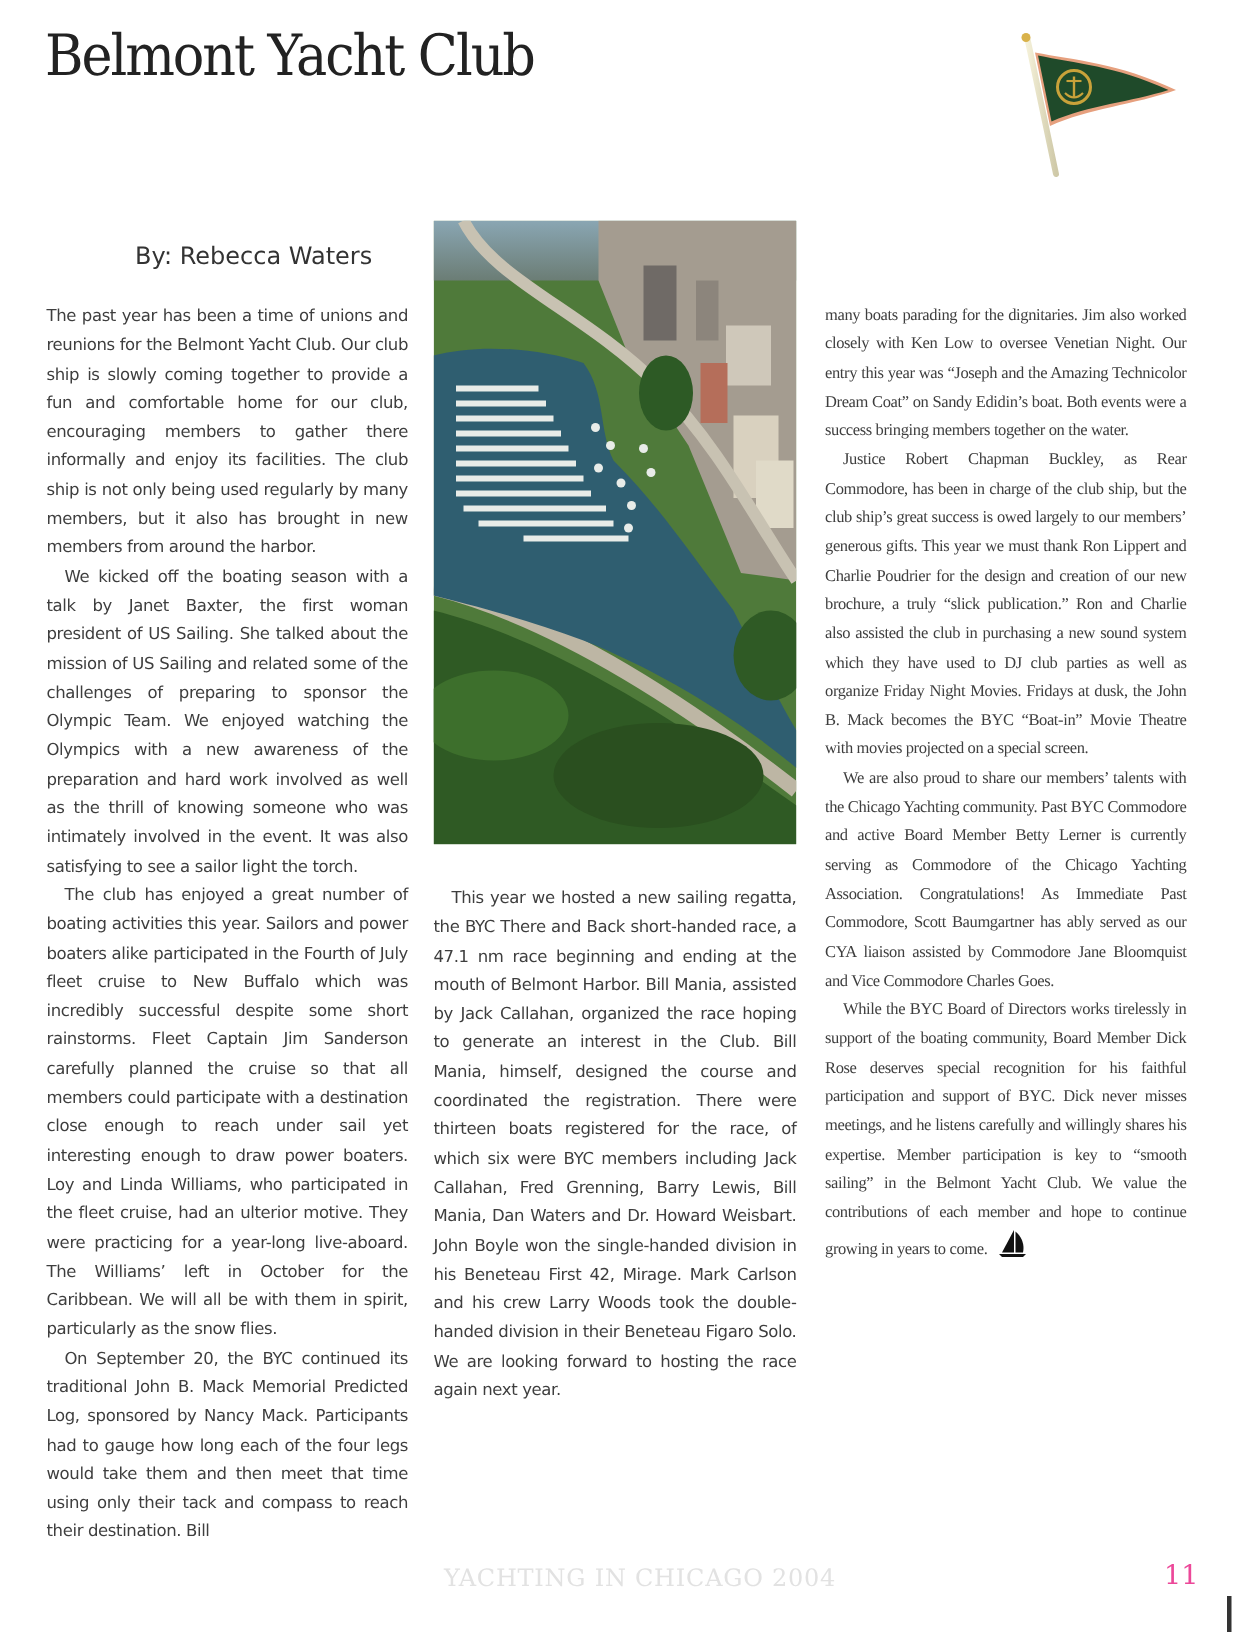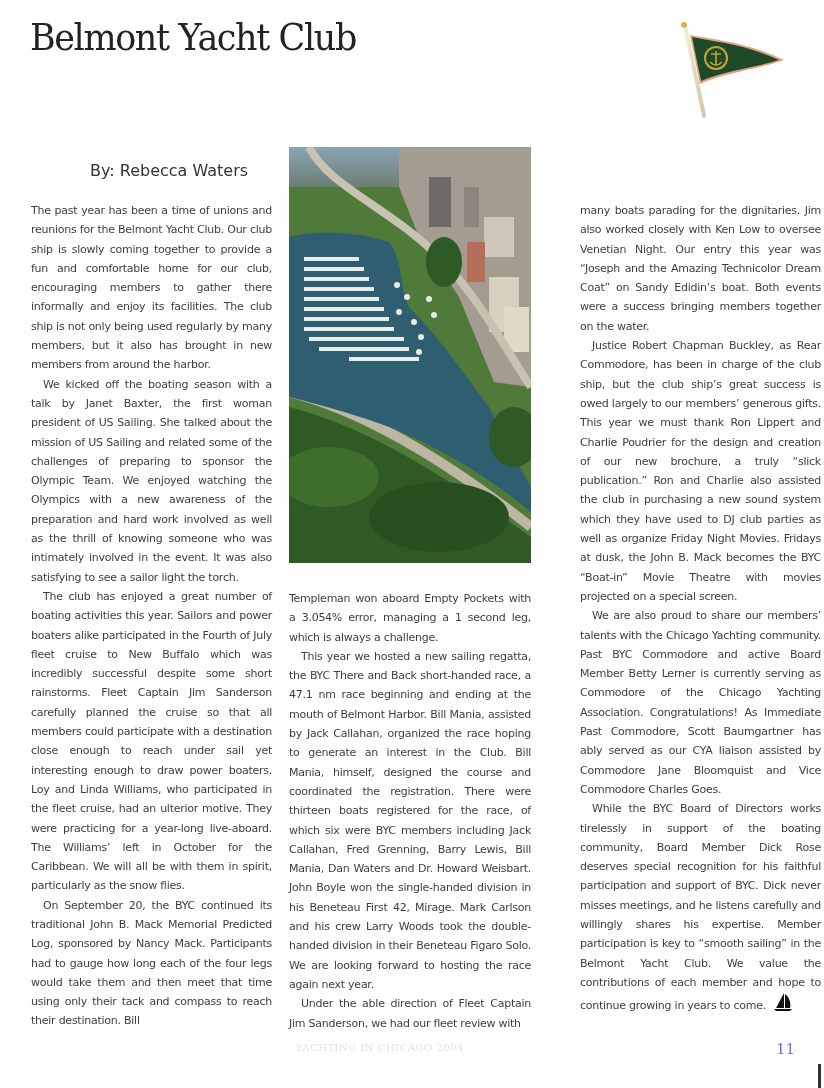--- a/index.html
+++ b/index.html
@@ -9,26 +9,26 @@
              font-size: 38px; font-weight: normal; color: #222; letter-spacing: -1.5px;
              transform: scaleX(0.92); transform-origin: left top; margin: 0; line-height: 46px; }
     .flag { position: absolute; left: 676px; top: 20px; width: 130px; height: 100px; }
     .byline { position: absolute; left: 90px; top: 161px; font-size: 16px; color: #333; }
     .col { position: absolute; font-size: 11px; line-height: 19.3px; color: #3e3e3e;
            text-align: justify; letter-spacing: -0.25px; }
     .col p { margin: 0; text-indent: 0; }
     .col p.ind { text-indent: 12px; }
     .col-left { left: 31px; top: 201px; width: 241px; }
     .col-mid { left: 289px; top: 589px; width: 242px; }
-    .col-right { left: 580px; top: 201px; width: 241px; }
+    .col-right { left: 550px; top: 201px; width: 241px; font-family: Liberation Serif, serif; }
     .photo { position: absolute; left: 289px; top: 147px; width: 242px; height: 416px; overflow: hidden; }
     .footer-pub { position: absolute; left: 296px; top: 1042px; font-family: "DejaVu Serif", serif;
-                  font-size: 10px; color: #e2e2e2; letter-spacing: 0.5px; }
+                  font-size: 16px; color: #e2e2e2; letter-spacing: 0.5px; }
     .page-num { position: absolute; left: 776px; top: 1040px; font-family: "DejaVu Serif", serif;
-                font-size: 15px; color: #8b5cf6; }
+                font-size: 18px; color: #ec4899; }
     .edge-mark { position: absolute; left: 818px; top: 1064px; width: 3px; height: 24px; background: #333; }
     .sailboat { display: inline-block; width: 22px; height: 20px; vertical-align: -3px; margin-left: 6px; }
   </style>
 </head>
 <body>
 
 <h1 class="title">Belmont Yacht Club</h1>
 
 <svg class="flag" viewBox="0 0 130 100">
   <defs>
@@ -104,23 +104,21 @@
 </div>
 
 <div class="col col-left">
   <p>The past year has been a time of unions and reunions for the Belmont Yacht Club. Our club ship is slowly coming together to provide a fun and comfortable home for our club, encouraging members to gather there informally and enjoy its facilities. The club ship is not only being used regularly by many members, but it also has brought in new members from around the harbor.</p>
   <p class="ind">We kicked off the boating season with a talk by Janet Baxter, the first woman president of US Sailing. She talked about the mission of US Sailing and related some of the challenges of preparing to sponsor the Olympic Team. We enjoyed watching the Olympics with a new awareness of the preparation and hard work involved as well as the thrill of knowing someone who was intimately involved in the event. It was also satisfying to see a sailor light the torch.</p>
   <p class="ind">The club has enjoyed a great number of boating activities this year. Sailors and power boaters alike participated in the Fourth of July fleet cruise to New Buffalo which was incredibly successful despite some short rainstorms. Fleet Captain Jim Sanderson carefully planned the cruise so that all members could participate with a destination close enough to reach under sail yet interesting enough to draw power boaters. Loy and Linda Williams, who participated in the fleet cruise, had an ulterior motive. They were practicing for a year-long live-aboard. The Williams’ left in October for the Caribbean. We will all be with them in spirit, particularly as the snow flies.</p>
   <p class="ind">On September 20, the BYC continued its traditional John B. Mack Memorial Predicted Log, sponsored by Nancy Mack. Participants had to gauge how long each of the four legs would take them and then meet that time using only their tack and compass to reach their destination. Bill</p>
 </div>
 
 <div class="col col-mid">
-  <p>Templeman won aboard Empty Pockets with a 3.054% error, managing a 1 second leg, which is always a challenge.</p>
   <p class="ind">This year we hosted a new sailing regatta, the BYC There and Back short-handed race, a 47.1 nm race beginning and ending at the mouth of Belmont Harbor. Bill Mania, assisted by Jack Callahan, organized the race hoping to generate an interest in the Club. Bill Mania, himself, designed the course and coordinated the registration. There were thirteen boats registered for the race, of which six were BYC members including Jack Callahan, Fred Grenning, Barry Lewis, Bill Mania, Dan Waters and Dr. Howard Weisbart. John Boyle won the single-handed division in his Beneteau First 42, Mirage. Mark Carlson and his crew Larry Woods took the double-handed division in their Beneteau Figaro Solo. We are looking forward to hosting the race again next year.</p>
-  <p class="ind">Under the able direction of Fleet Captain Jim Sanderson, we had our fleet review with</p>
 </div>
 
 <div class="col col-right">
   <p>many boats parading for the dignitaries. Jim also worked closely with Ken Low to oversee Venetian Night. Our entry this year was “Joseph and the Amazing Technicolor Dream Coat” on Sandy Edidin’s boat. Both events were a success bringing members together on the water.</p>
   <p class="ind">Justice Robert Chapman Buckley, as Rear Commodore, has been in charge of the club ship, but the club ship’s great success is owed largely to our members’ generous gifts. This year we must thank Ron Lippert and Charlie Poudrier for the design and creation of our new brochure, a truly “slick publication.” Ron and Charlie also assisted the club in purchasing a new sound system which they have used to DJ club parties as well as organize Friday Night Movies. Fridays at dusk, the John B. Mack becomes the BYC “Boat-in” Movie Theatre with movies projected on a special screen.</p>
   <p class="ind">We are also proud to share our members’ talents with the Chicago Yachting community. Past BYC Commodore and active Board Member Betty Lerner is currently serving as Commodore of the Chicago Yachting Association. Congratulations! As Immediate Past Commodore, Scott Baumgartner has ably served as our CYA liaison assisted by Commodore Jane Bloomquist and Vice Commodore Charles Goes.</p>
   <p class="ind"><span>While the BYC Board of Directors works tirelessly in support of the boating community, Board Member Dick Rose deserves special recognition for his faithful participation and support of BYC. Dick never misses meetings, and he listens carefully and willingly shares his expertise. Member participation is key to “smooth sailing” in the Belmont Yacht Club. We value the contributions of each member and hope to continue growing in years to come.</span><svg class="sailboat" viewBox="0 0 22 20">
         <path d="M12 1 L12 16 L4 16 Z" fill="#111"></path>
         <path d="M13 2 C18 6, 19 12, 18 16 L13 16 Z" fill="#111"></path>
         <path d="M2 17 L20 17 L18 19 L4 19 Z" fill="#111"></path>

